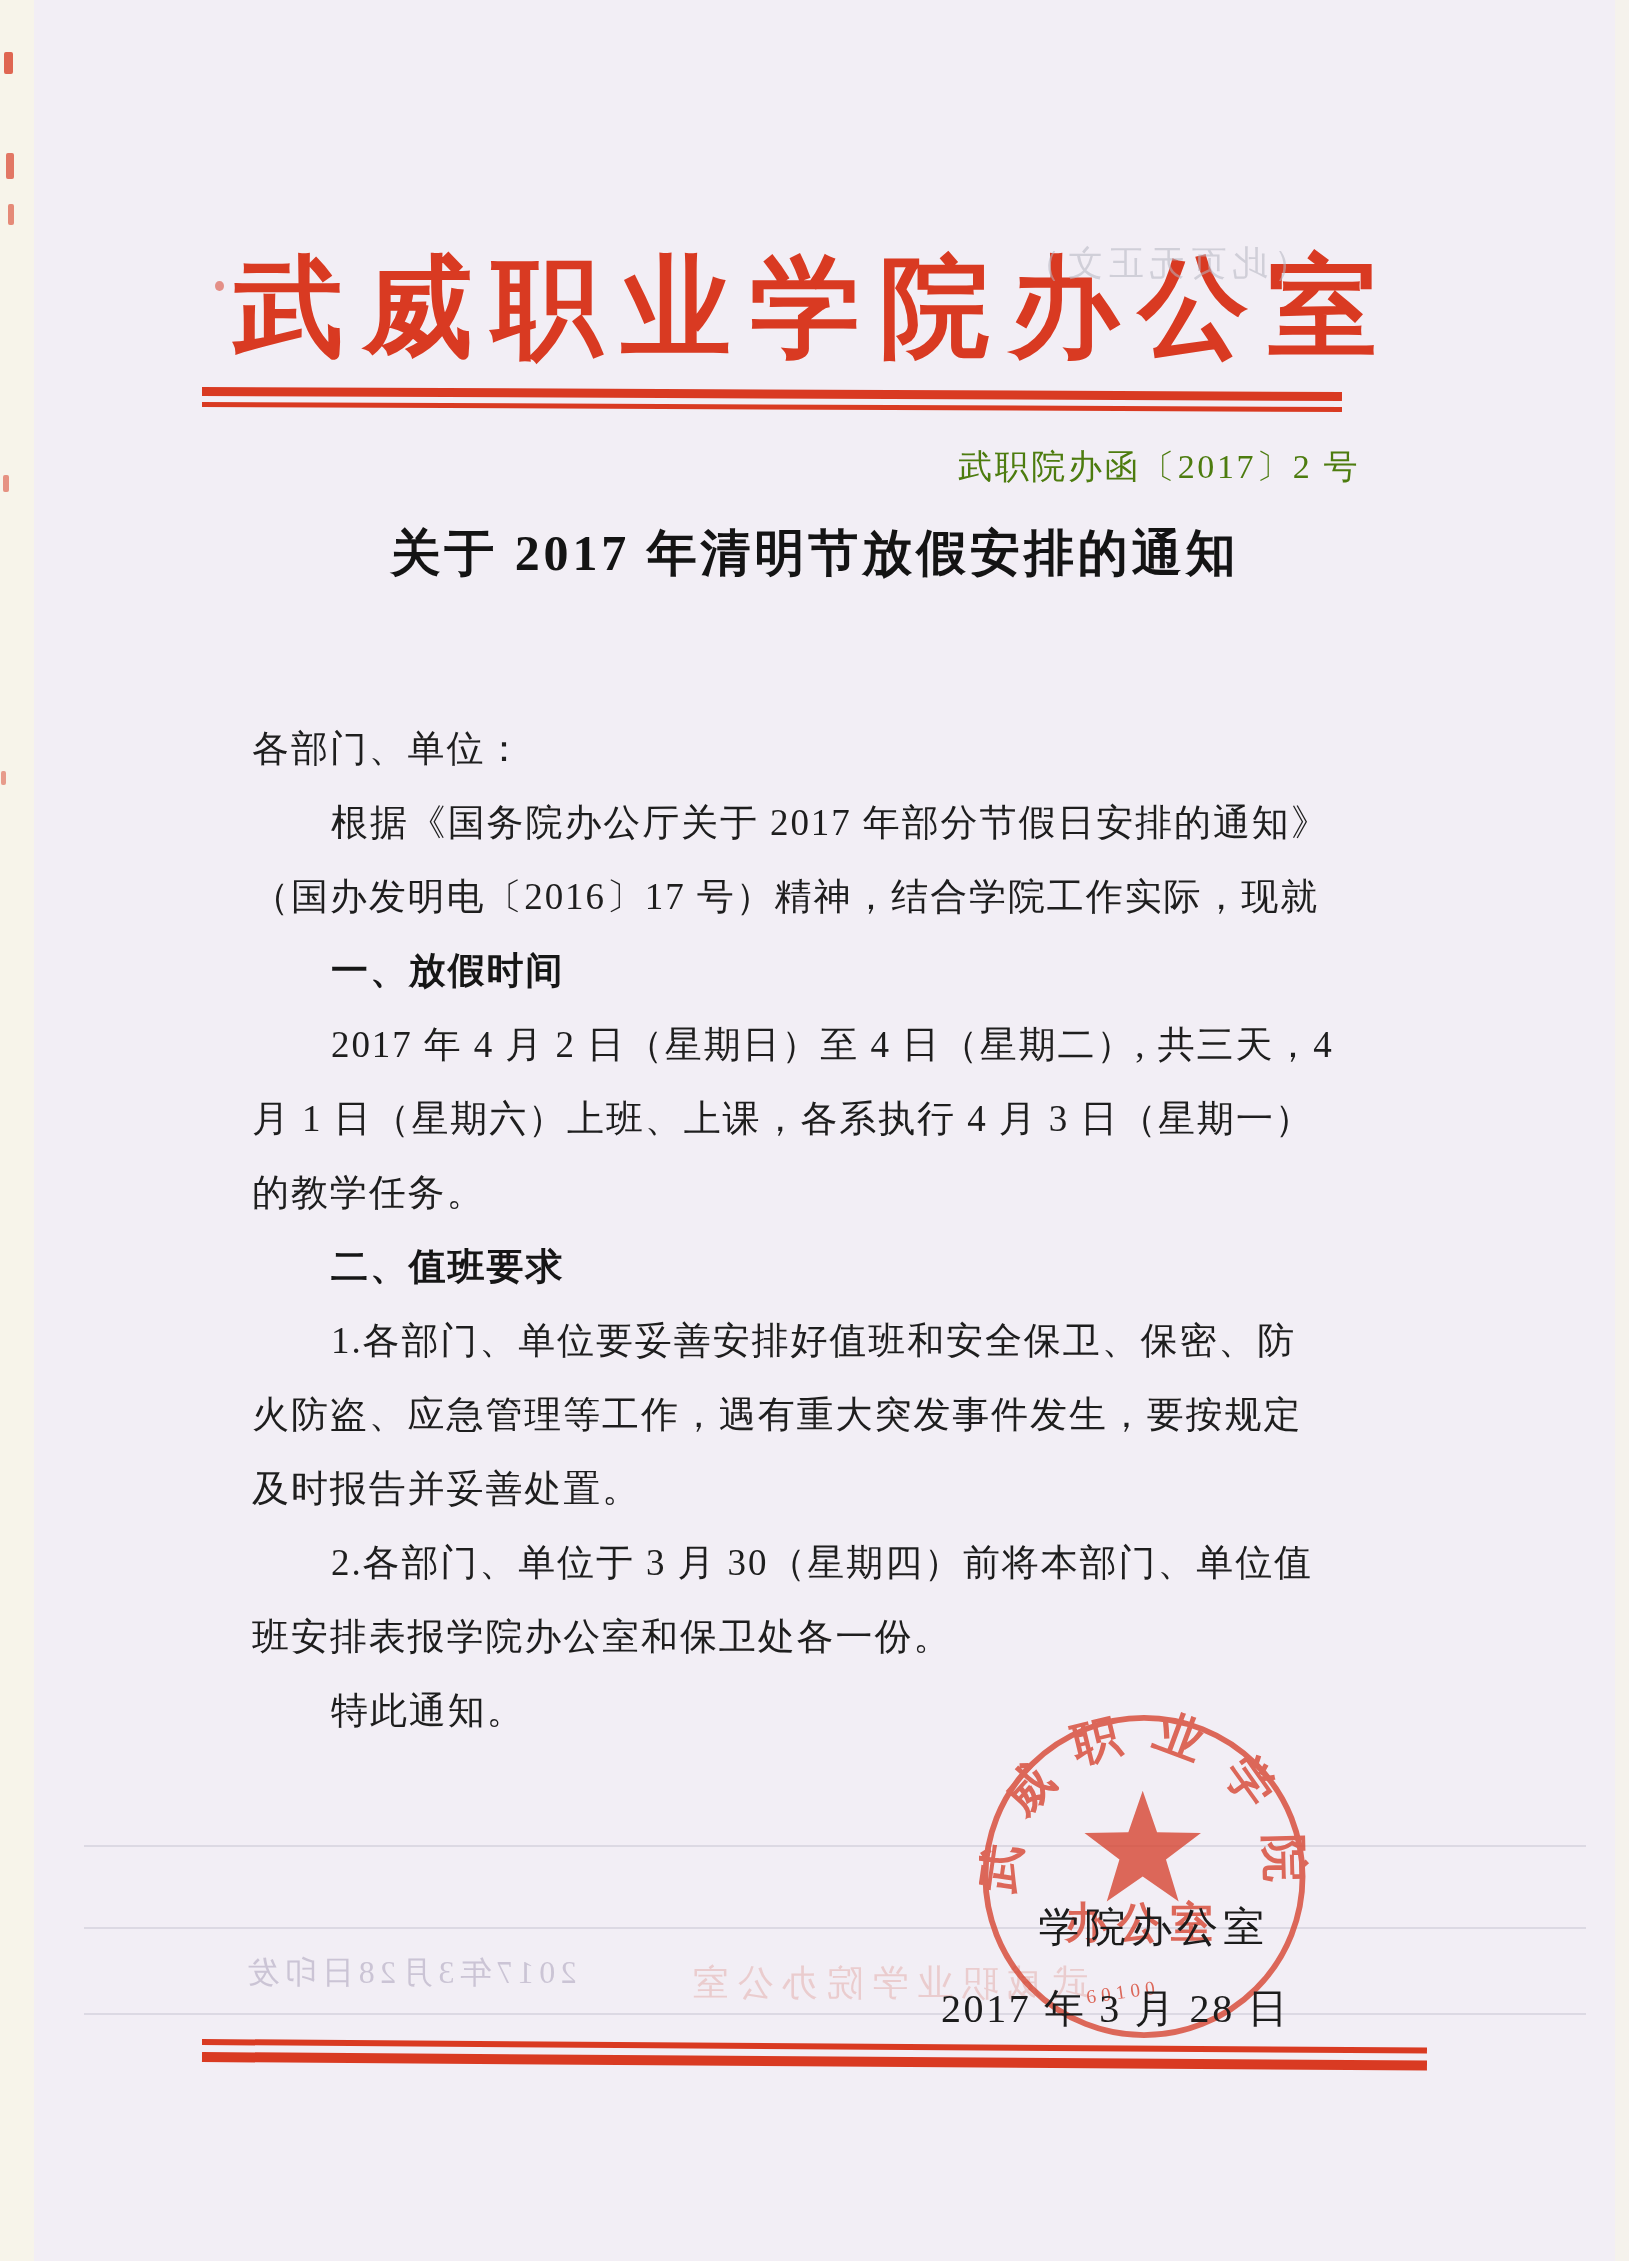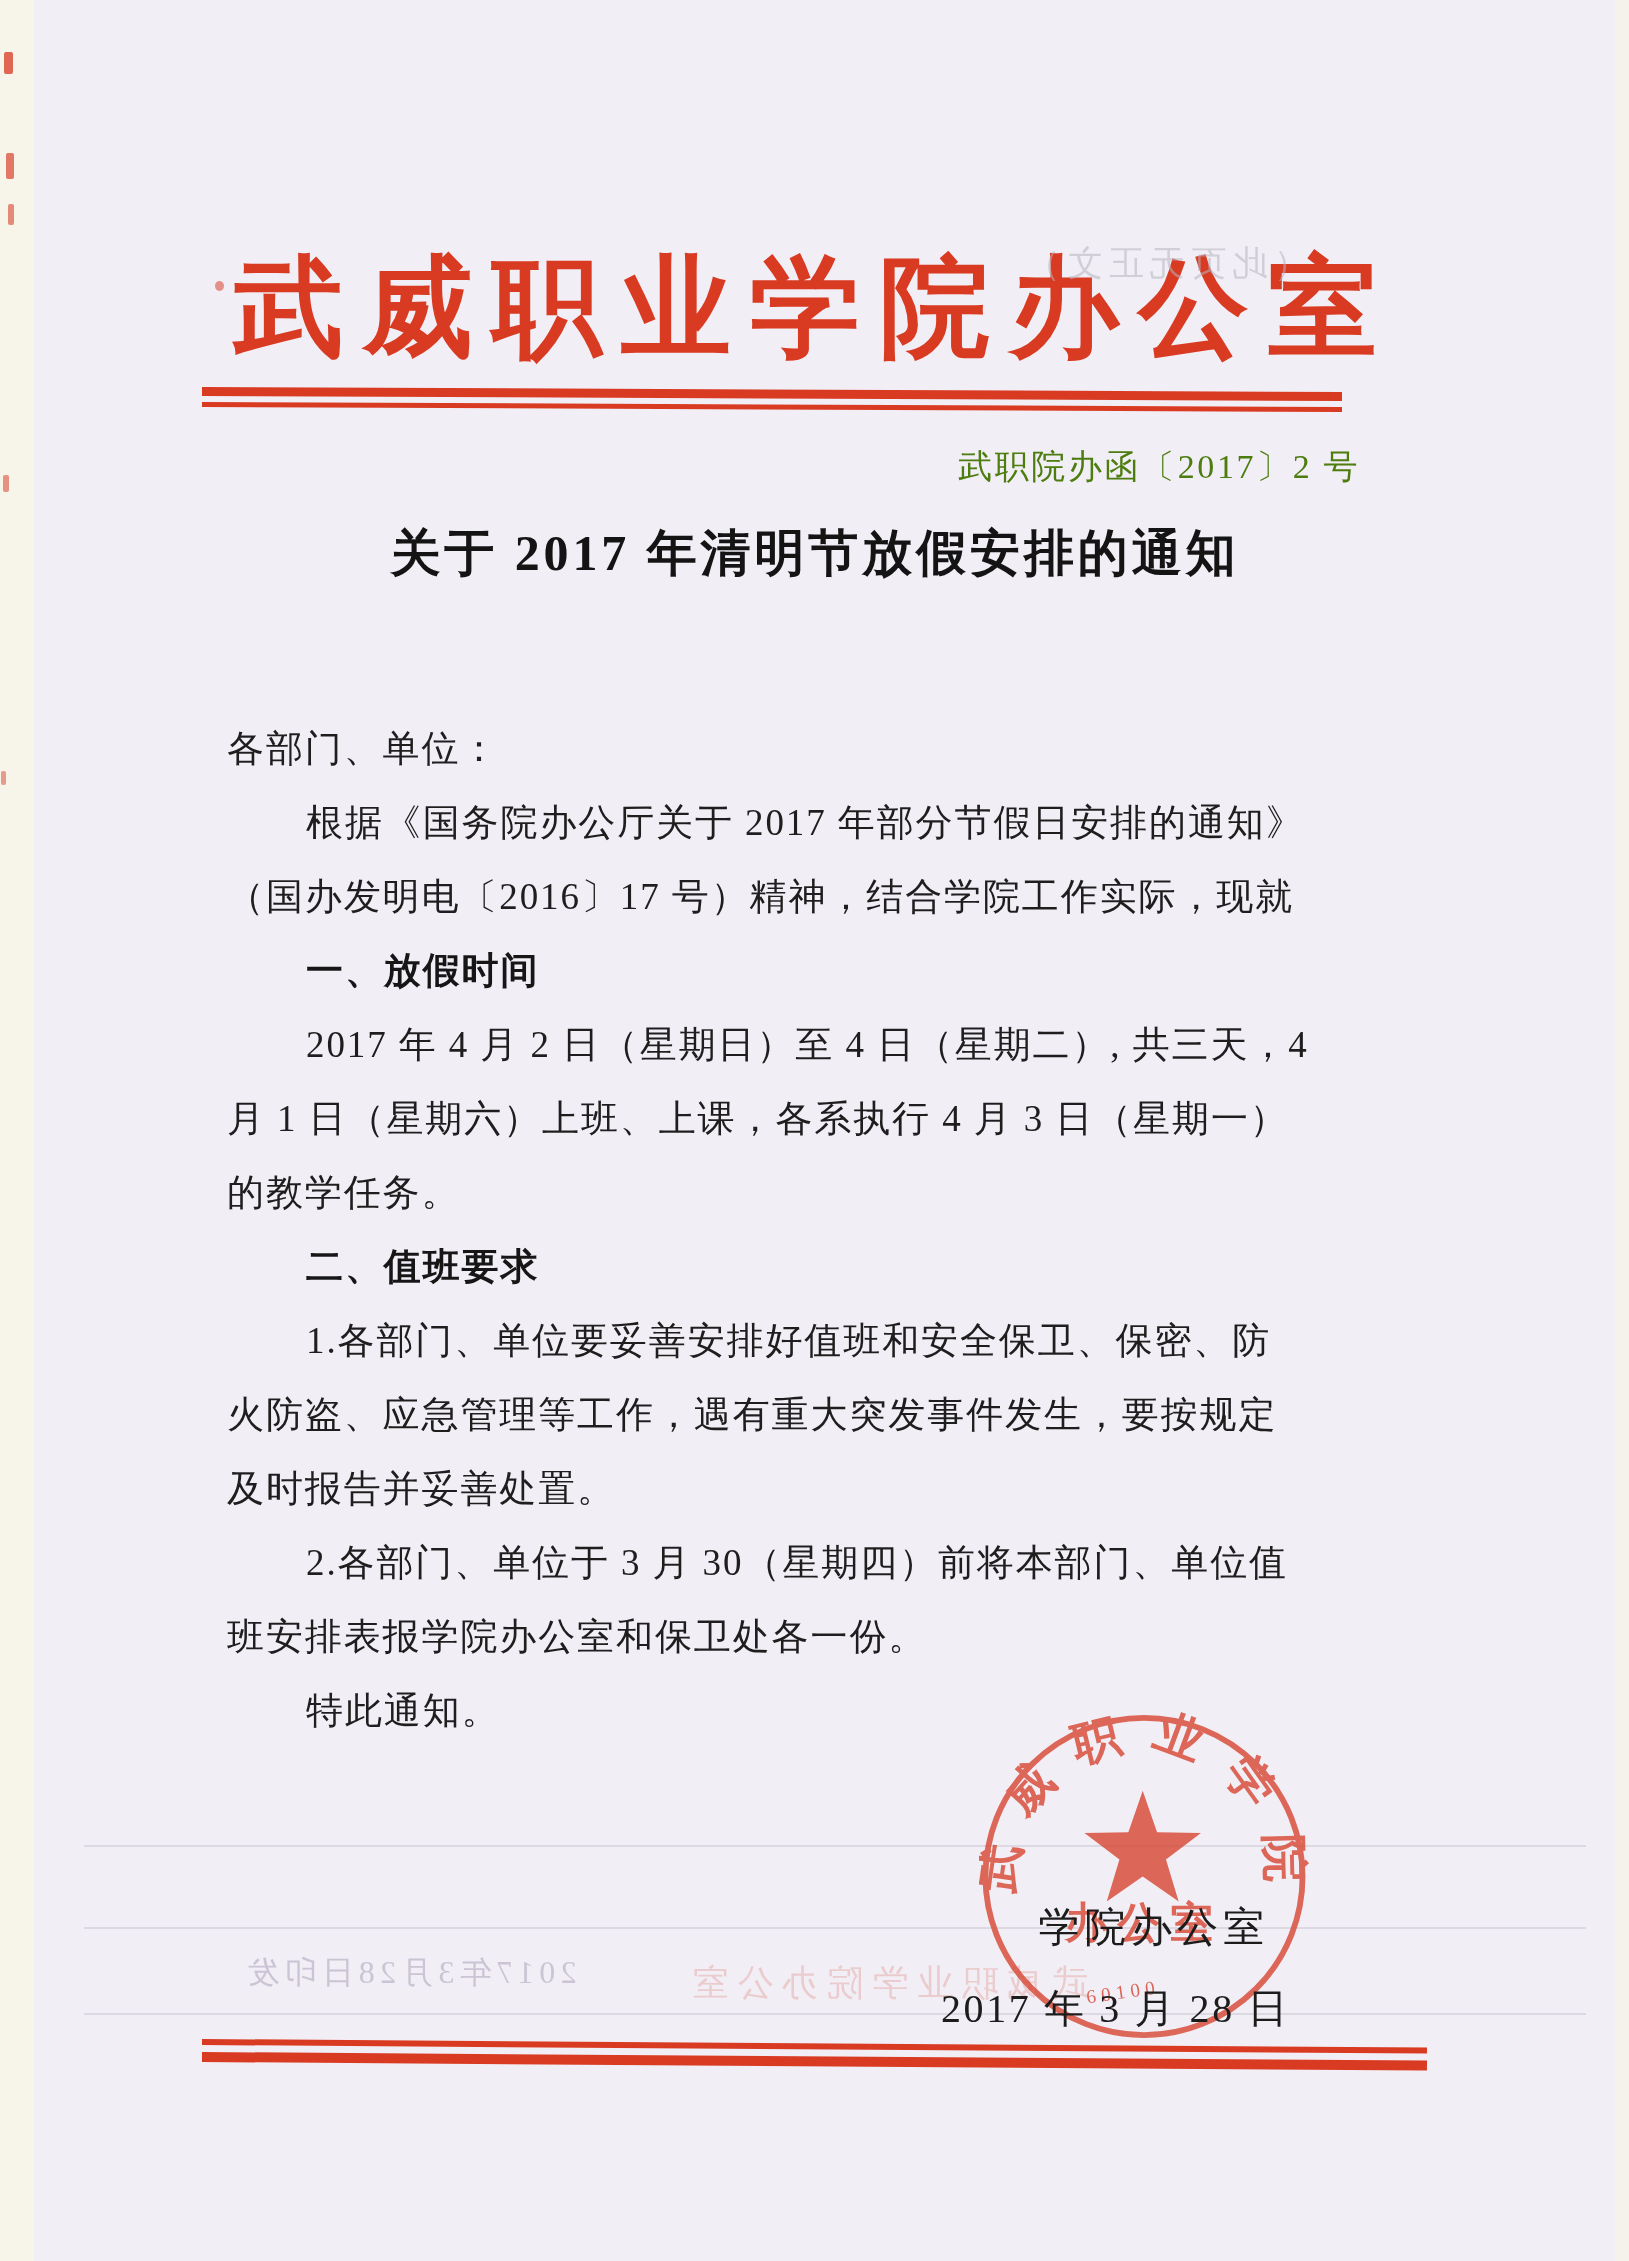--- a/index.html
+++ b/index.html
@@ -46,21 +46,21 @@
   }
   .title{
     position:absolute;top:525px;left:0;width:100%;margin:0;
     text-align:center;font-size:50px;line-height:1.15;font-weight:bold;
     color:#141414;letter-spacing:3.9px;
   }
   .body-text{
     position:absolute;top:712px;left:227px;width:1190px;
     font-size:37px;line-height:74px;color:#1e1e1e;letter-spacing:1.9px;
   }
-  .line{white-space:nowrap;}
+  .line{white-space:nowrap;margin-left:25px;}
   .indent{padding-left:79px;}
   .hei{font-family:"Liberation Sans","DejaVu Sans",sans-serif;font-weight:bold;color:#161616;}
 
   .seal{position:absolute;left:979px;top:1710px;z-index:2;}
 
   .signature{
     position:absolute;top:1900px;left:1022px;width:264px;z-index:3;
     text-align:center;font-size:41px;color:#1c1c1c;letter-spacing:5.2px;white-space:nowrap;
   }
   .date{

